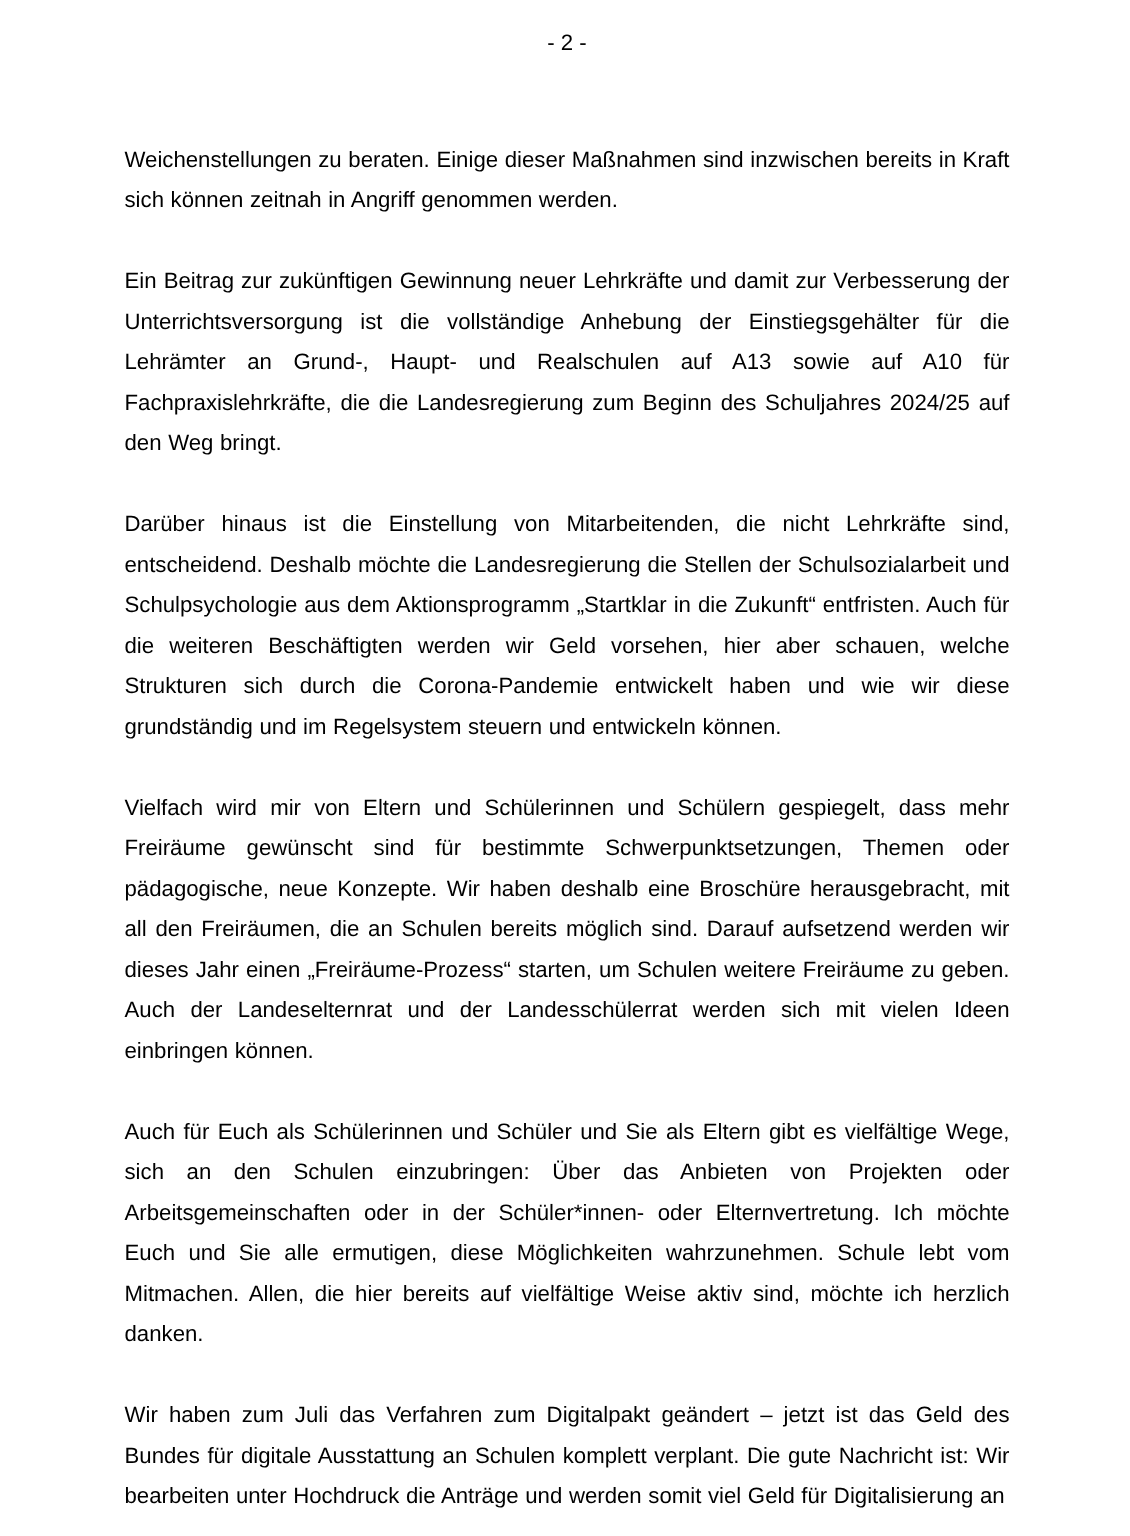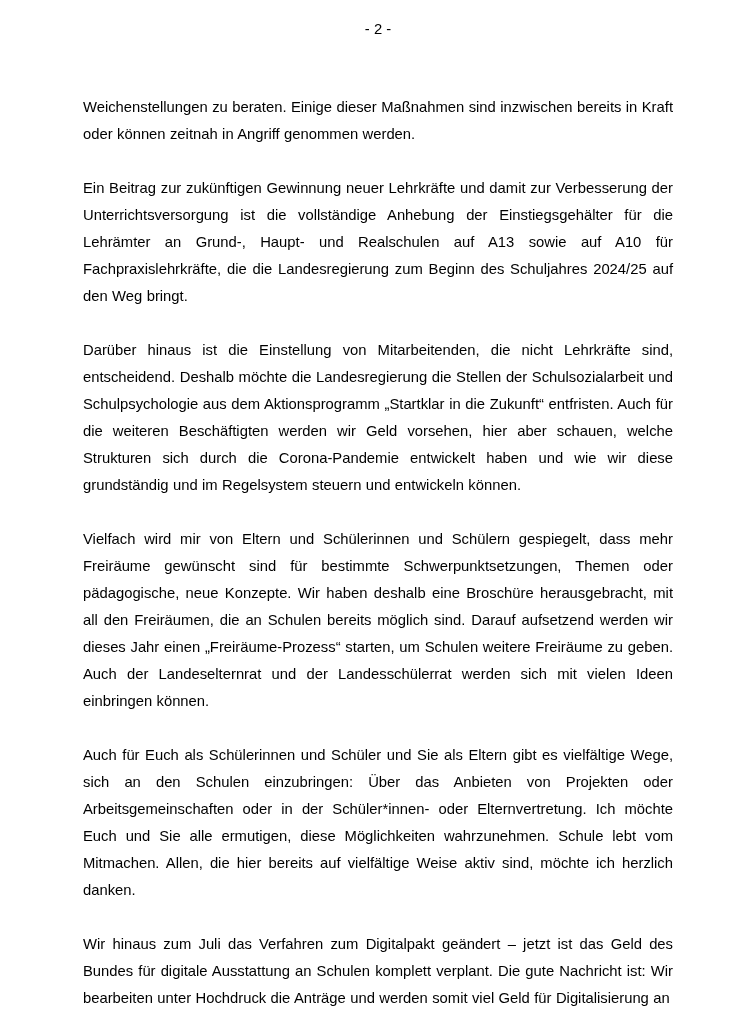--- a/index.html
+++ b/index.html
@@ -35,20 +35,20 @@
     margin-top: 51px;
   }
 </style>
 </head>
 <body>
 
 <div class="page">
   <div class="page-number">- 2 -</div>
 
   <div class="body-text">
-    <p>Weichenstellungen zu beraten. Einige dieser Maßnahmen sind inzwischen bereits in Kraft oder können zeitnah in Angriff genommen werden.</p>
+    <p>Weichenstellungen zu beraten. Einige dieser Maßnahmen sind inzwischen bereits in Kraft sich können zeitnah in Angriff genommen werden.</p>
     <p>Ein Beitrag zur zukünftigen Gewinnung neuer Lehrkräfte und damit zur Verbesserung der Unterrichtsversorgung ist die vollständige Anhebung der Einstiegsgehälter für die Lehrämter an Grund-, Haupt- und Realschulen auf A13 sowie auf A10 für Fachpraxislehrkräfte, die die Landesregierung zum Beginn des Schuljahres 2024/25 auf den Weg bringt.</p>
     <p>Darüber hinaus ist die Einstellung von Mitarbeitenden, die nicht Lehrkräfte sind, entscheidend. Deshalb möchte die Landesregierung die Stellen der Schulsozialarbeit und Schulpsychologie aus dem Aktionsprogramm „Startklar in die Zukunft“ entfristen. Auch für die weiteren Beschäftigten werden wir Geld vorsehen, hier aber schauen, welche Strukturen sich durch die Corona-Pandemie entwickelt haben und wie wir diese grundständig und im Regelsystem steuern und entwickeln können.</p>
     <p>Vielfach wird mir von Eltern und Schülerinnen und Schülern gespiegelt, dass mehr Freiräume gewünscht sind für bestimmte Schwerpunktsetzungen, Themen oder pädagogische, neue Konzepte. Wir haben deshalb eine Broschüre herausgebracht, mit all den Freiräumen, die an Schulen bereits möglich sind. Darauf aufsetzend werden wir dieses Jahr einen „Freiräume-Prozess“ starten, um Schulen weitere Freiräume zu geben. Auch der Landeselternrat und der Landesschülerrat werden sich mit vielen Ideen einbringen können.</p>
     <p>Auch für Euch als Schülerinnen und Schüler und Sie als Eltern gibt es vielfältige Wege, sich an den Schulen einzubringen: Über das Anbieten von Projekten oder Arbeitsgemeinschaften oder in der Schüler*innen- oder Elternvertretung. Ich möchte Euch und Sie alle ermutigen, diese Möglichkeiten wahrzunehmen. Schule lebt vom Mitmachen. Allen, die hier bereits auf vielfältige Weise aktiv sind, möchte ich herzlich danken.</p>
-    <p>Wir hinaus zum Juli das Verfahren zum Digitalpakt geändert – jetzt ist das Geld des Bundes für digitale Ausstattung an Schulen komplett verplant. Die gute Nachricht ist: Wir bearbeiten unter Hochdruck die Anträge und werden somit viel Geld für Digitalisierung an</p>
+    <p>Wir haben zum Juli das Verfahren zum Digitalpakt geändert – jetzt ist das Geld des Bundes für digitale Ausstattung an Schulen komplett verplant. Die gute Nachricht ist: Wir bearbeiten unter Hochdruck die Anträge und werden somit viel Geld für Digitalisierung an</p>
   </div>
 </div>
 
 </body></html>

